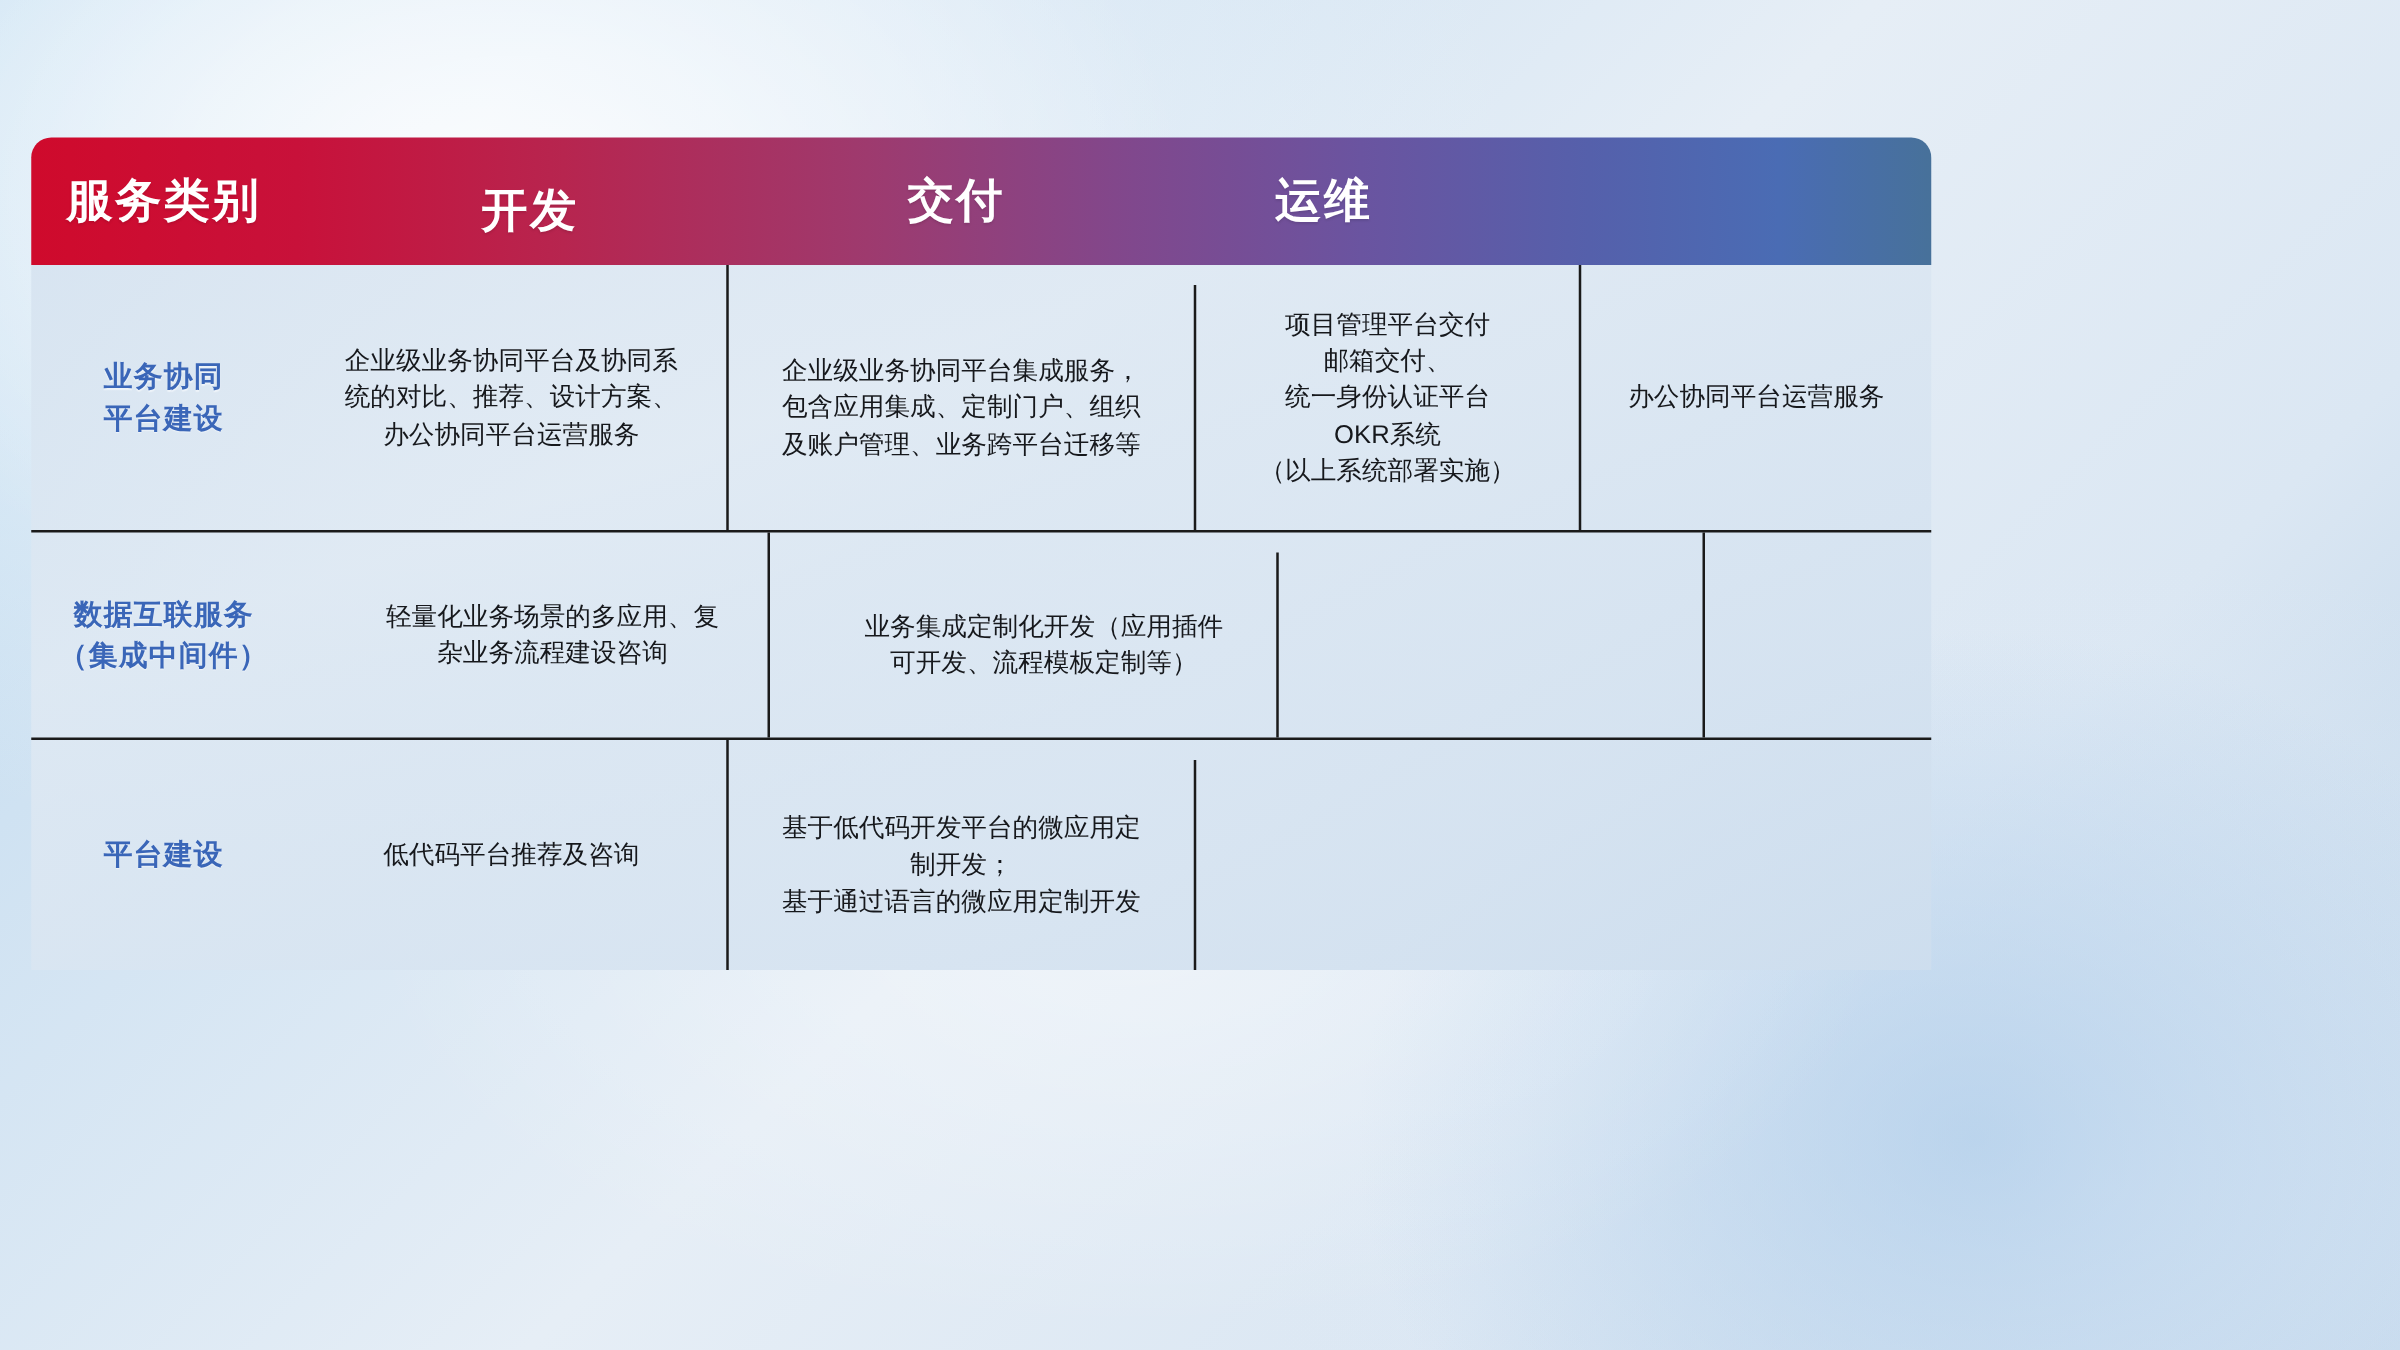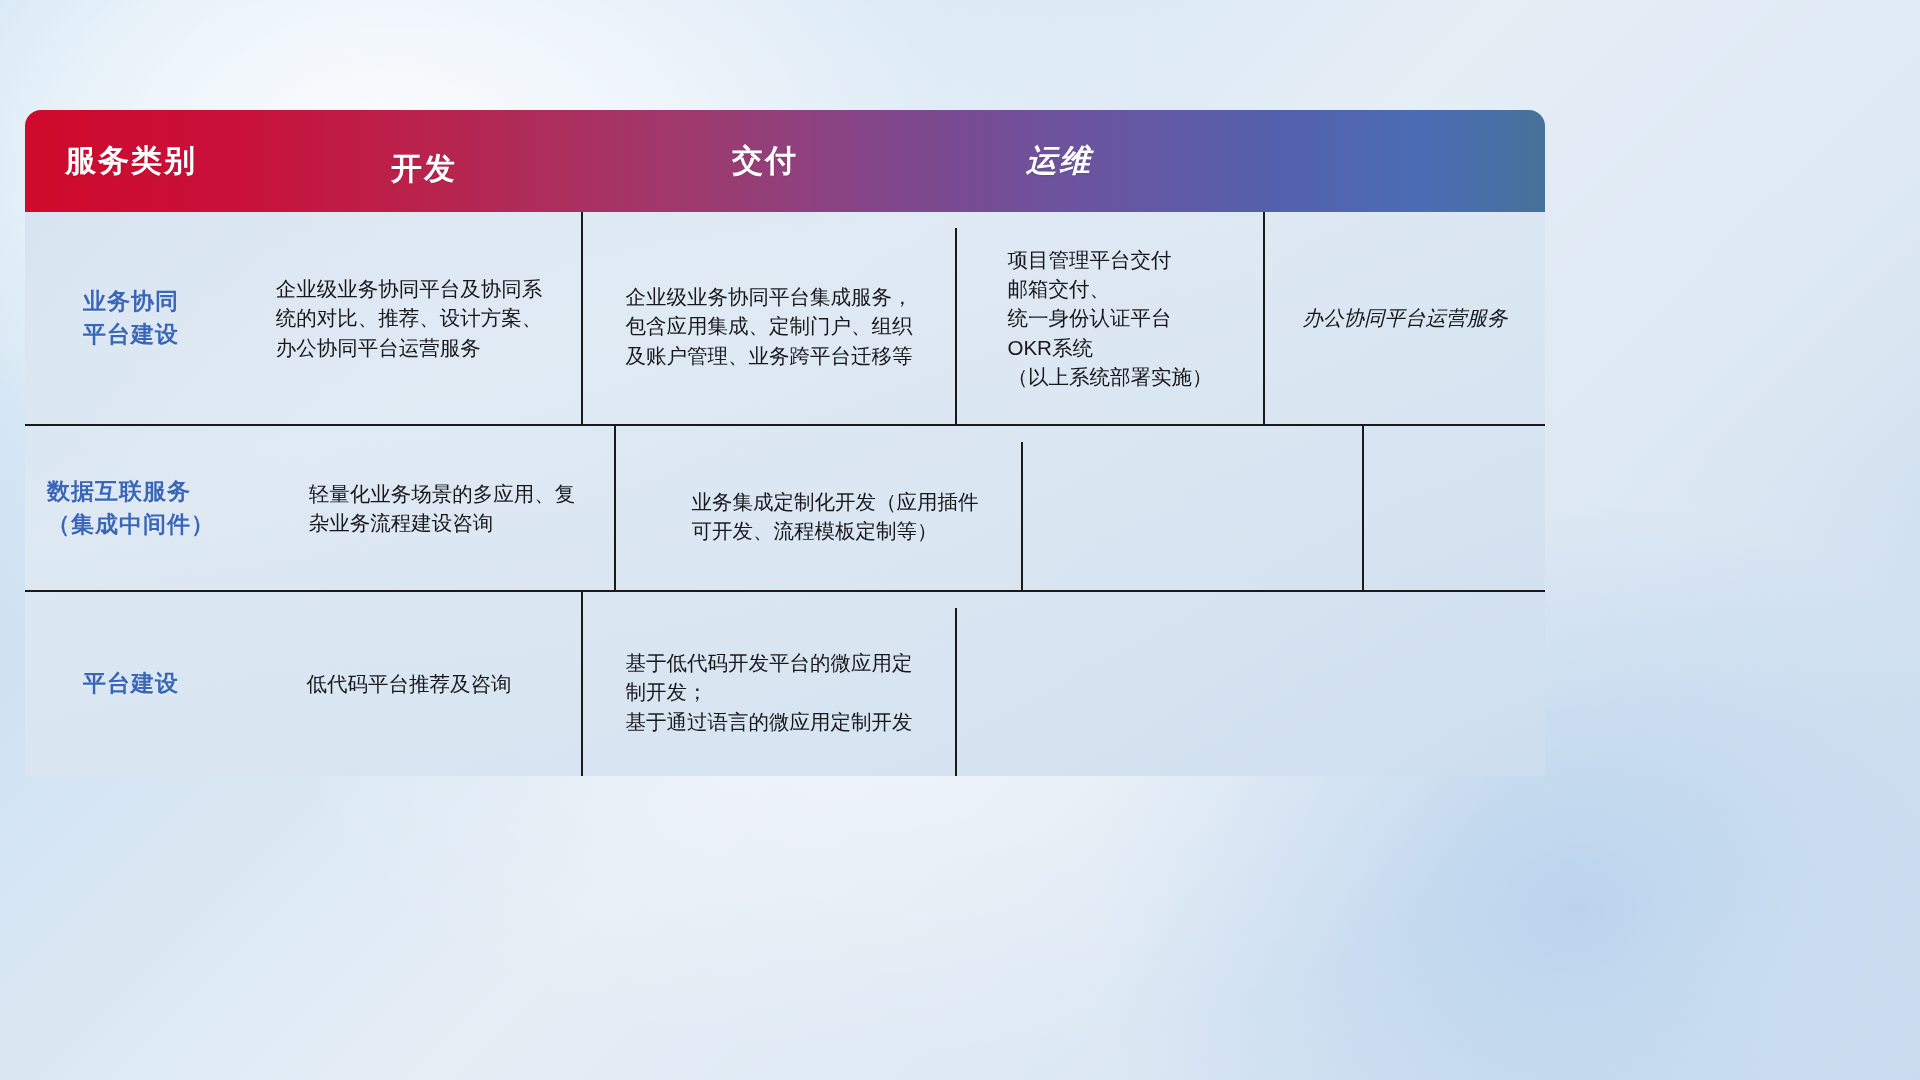--- a/index.html
+++ b/index.html
@@ -51,21 +51,21 @@
       #80488d 58%,
       #6a54a0 70%,
       #5560ab 82%,
       #4a6cb4 92%,
       #47719a 100%);
     overflow: hidden;
   }
   .th {
     display: flex; align-items: center; justify-content: center;
     color: #ffffff;
-    font-size: 31px;
+    font-size: 37px;
     font-weight: bold;
     letter-spacing: 2px;
     text-shadow: 0 1px 2px rgba(0,0,0,0.10);
   }
 
   
   .tbody {
     background: linear-gradient(160deg,
         rgba(214,227,240,0.88) 0%,
         rgba(223,233,243,0.86) 30%,
@@ -74,40 +74,40 @@
   }
   .trow { display: flex; }
   .trow + .trow { border-top: 2px solid #1a1a1a; }
 
   .td {
     display: flex; align-items: center; justify-content: center;
     padding: 10px 0;
     color: #16181c;
     font-size: 20.5px;
     line-height: 1.42;
-    text-align: left;
+    text-align: center;
     white-space: pre-line;
   }
   .td.vsep { border-right: 2px solid #1a1a1a; }
 
   .td.cat {
     color: #3a66b8;
     font-weight: bold;
     font-size: 23px;
     line-height: 1.45;
     letter-spacing: 1px;
     text-shadow: 0 1px 1px rgba(255,255,255,0.55);
   }
 
   
   .c0 { width: 212px; flex: 0 0 212px; }
   .c1 { width: 346px; flex: 0 0 346px; }
   .c2 { width: 374px; flex: 0 0 374px; margin-top: 16px; }
   .c3 { width: 308px; flex: 0 0 308px; }
-  .c4 { width: 280px; flex: 0 0 280px; font-style: italic; }
+  .c4 { width: 280px; flex: 0 0 280px; }
 
   .r0 { height: 212px; }
   .r1 { height: 166px; gap: 33px; }
   .r2 { height: 186px; }
 </style>
 </head>
 <body>
 
 <div class="bg-bloom-tl"></div>
 <div class="bg-bloom-br"></div>

